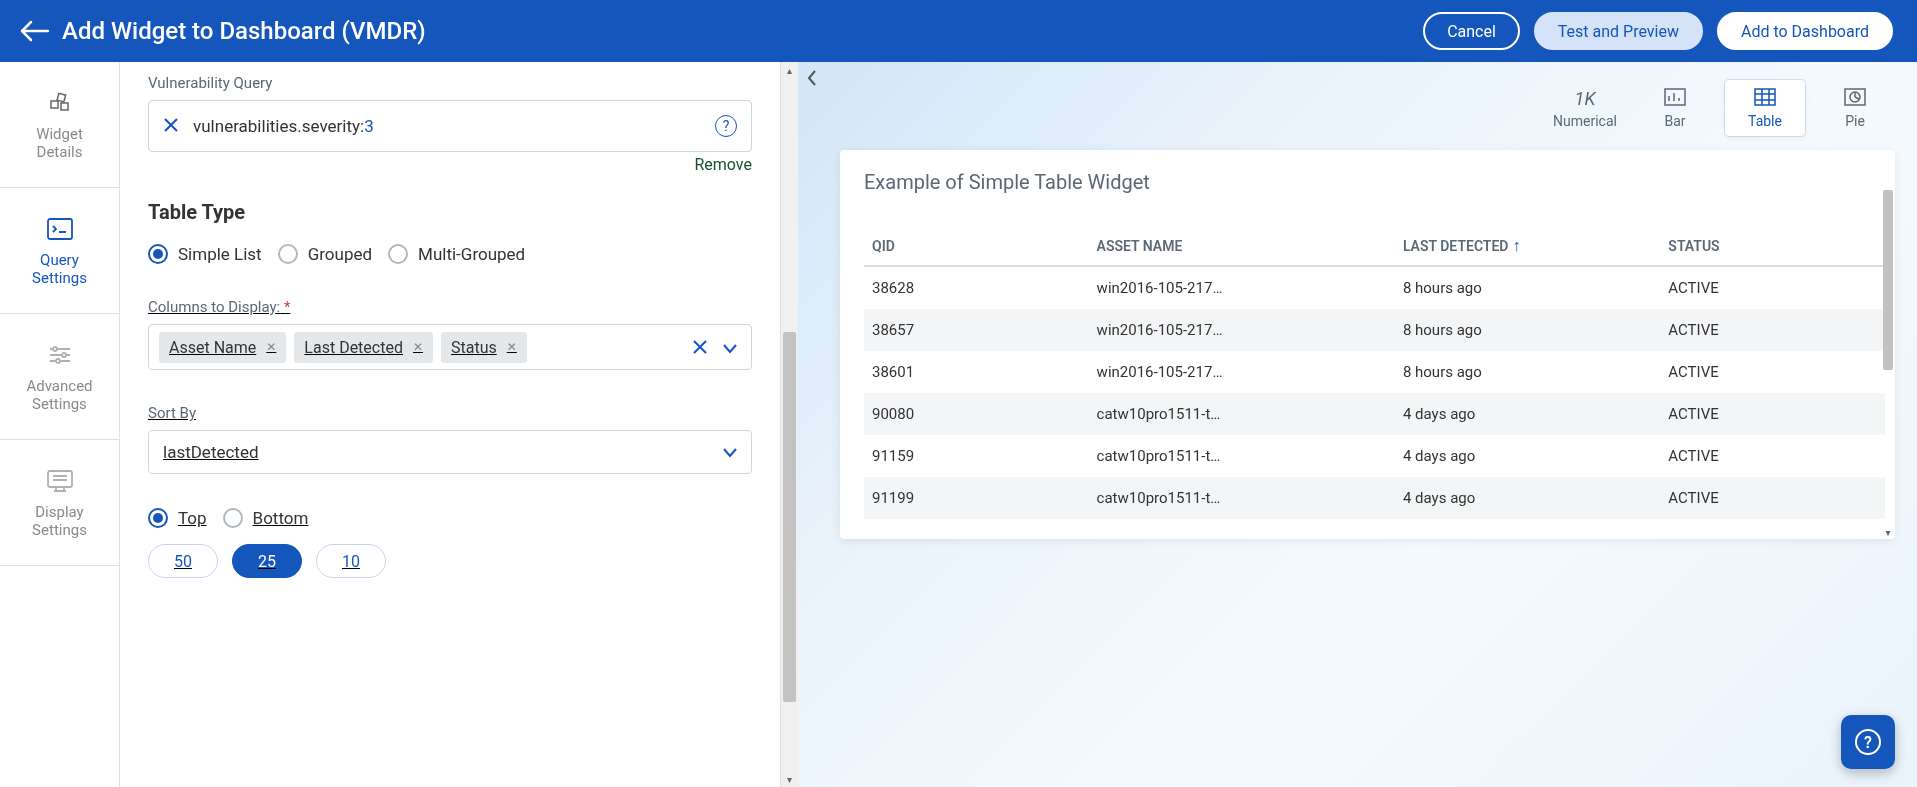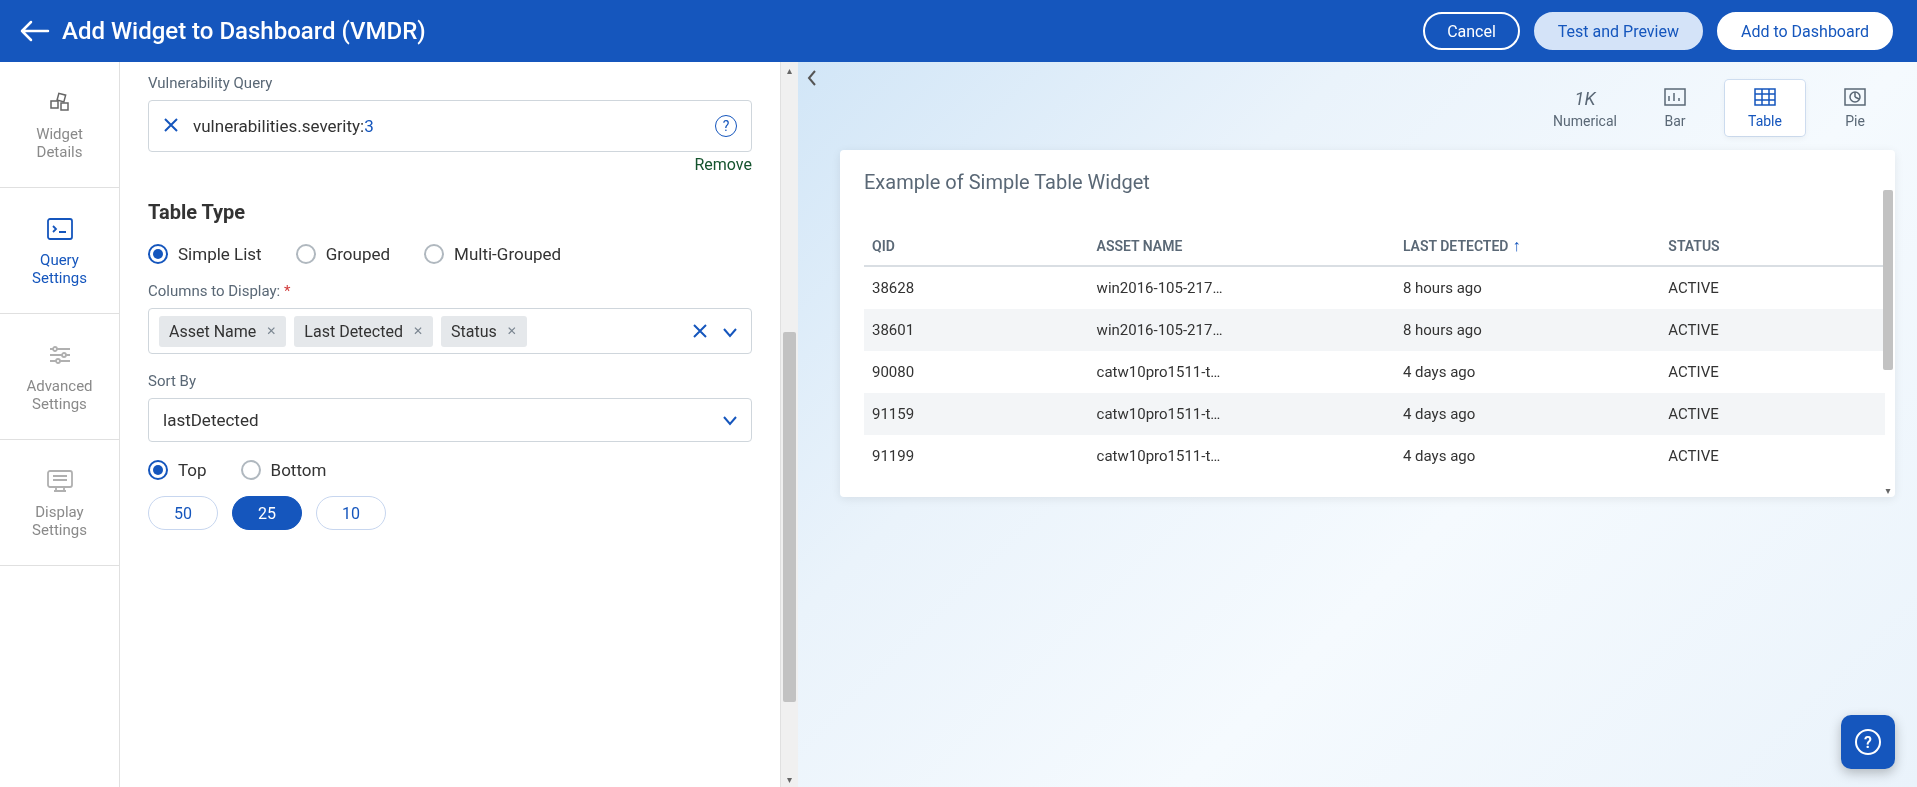--- a/index.html
+++ b/index.html
@@ -84,28 +84,28 @@
   gap:14px;
 }
 .query-box .x { color:#1556bd; font-size:18px; }
 .query-box .qtext { flex:1; font-family: "Courier New", monospace; font-size:17px; color:#333; }
 .query-box .qtext .num { color:#1556bd; }
 .help-circle { width:22px; height:22px; border:1.5px solid #1556bd; border-radius:50%; color:#1556bd; display:flex; align-items:center; justify-content:center; font-size:14px; }
 .remove-link { color:#14532d; font-size:16px; float:right; margin-top:3px; cursor:pointer; }
 
 .section-title { font-size:20px; font-weight:700; color:#333; margin-top:26px; margin-bottom:20px; }
 
-.radio-row { display:flex; gap:34px; align-items:center; }
+.radio-row { display:flex; gap:16px; align-items:center; }
 .radio-item { display:flex; align-items:center; gap:10px; font-size:17px; color:#333; cursor:pointer; }
 .radio-outer { width:20px; height:20px; border:2px solid #b0b8bf; border-radius:50%; display:flex; align-items:center; justify-content:center; }
 .radio-item.selected .radio-outer { border-color:#1556bd; }
 .radio-inner { width:10px; height:10px; border-radius:50%; background:#1556bd; display:none; }
 .radio-item.selected .radio-inner { display:block; }
 
-.mt-lg { margin-top:18px; }
+.mt-lg { margin-top:34px;text-decoration:underline; }
 
 .chip-box {
   border:1px solid #cfd6dc;
   border-radius:4px;
   min-height:46px;
   display:flex;
   align-items:center;
   padding:6px 10px;
   gap:8px;
 }
@@ -424,20 +424,27 @@
           </thead>
           <tbody id="preview-rows">
               <tr>
                 <td>38628</td>
                 <td>win2016-105-217…</td>
                 <td>8 hours ago</td>
                 <td>ACTIVE</td>
                 <td class="table-scroll-col"></td>
               </tr>
               <tr>
+                <td>38657</td>
+                <td>win2016-105-217…</td>
+                <td>8 hours ago</td>
+                <td>ACTIVE</td>
+                <td class="table-scroll-col"></td>
+              </tr>
+              <tr>
                 <td>38601</td>
                 <td>win2016-105-217…</td>
                 <td>8 hours ago</td>
                 <td>ACTIVE</td>
                 <td class="table-scroll-col"></td>
               </tr>
               <tr>
                 <td>90080</td>
                 <td>catw10pro1511-t…</td>
                 <td>4 days ago</td>

